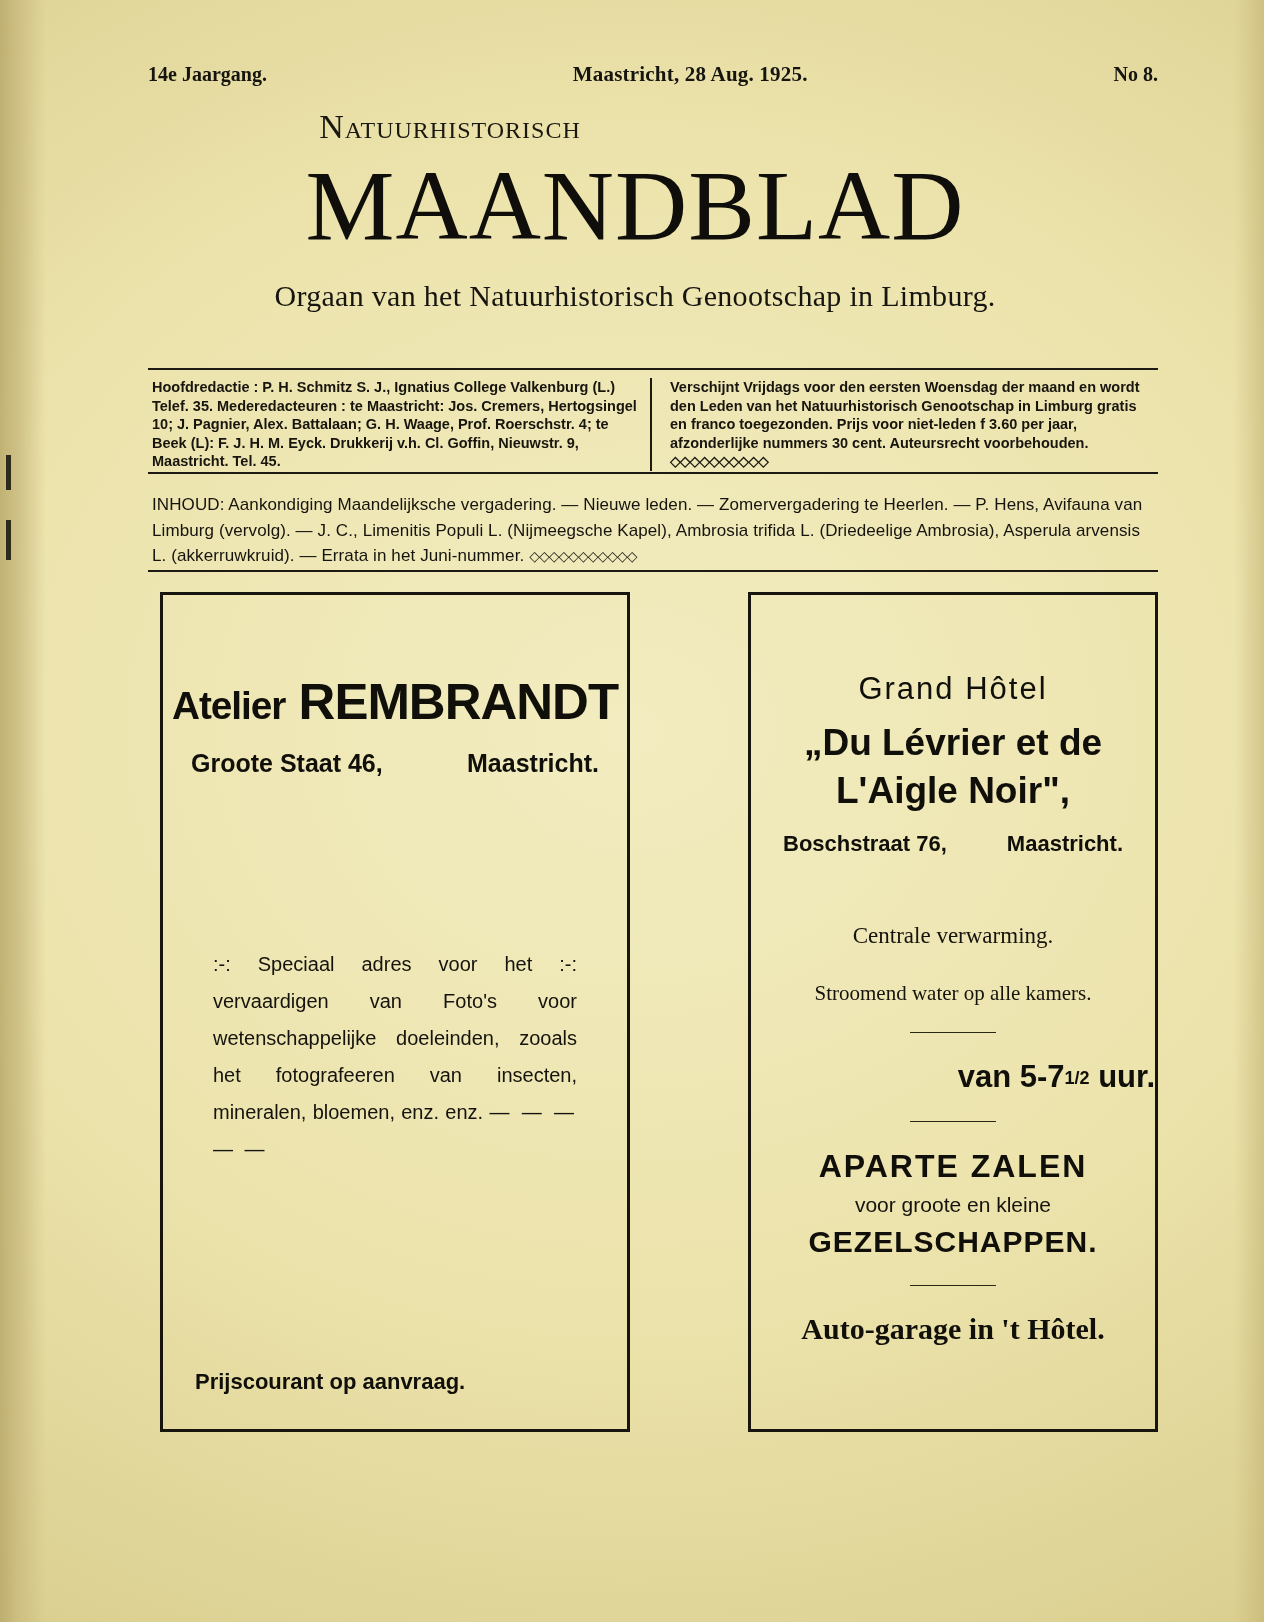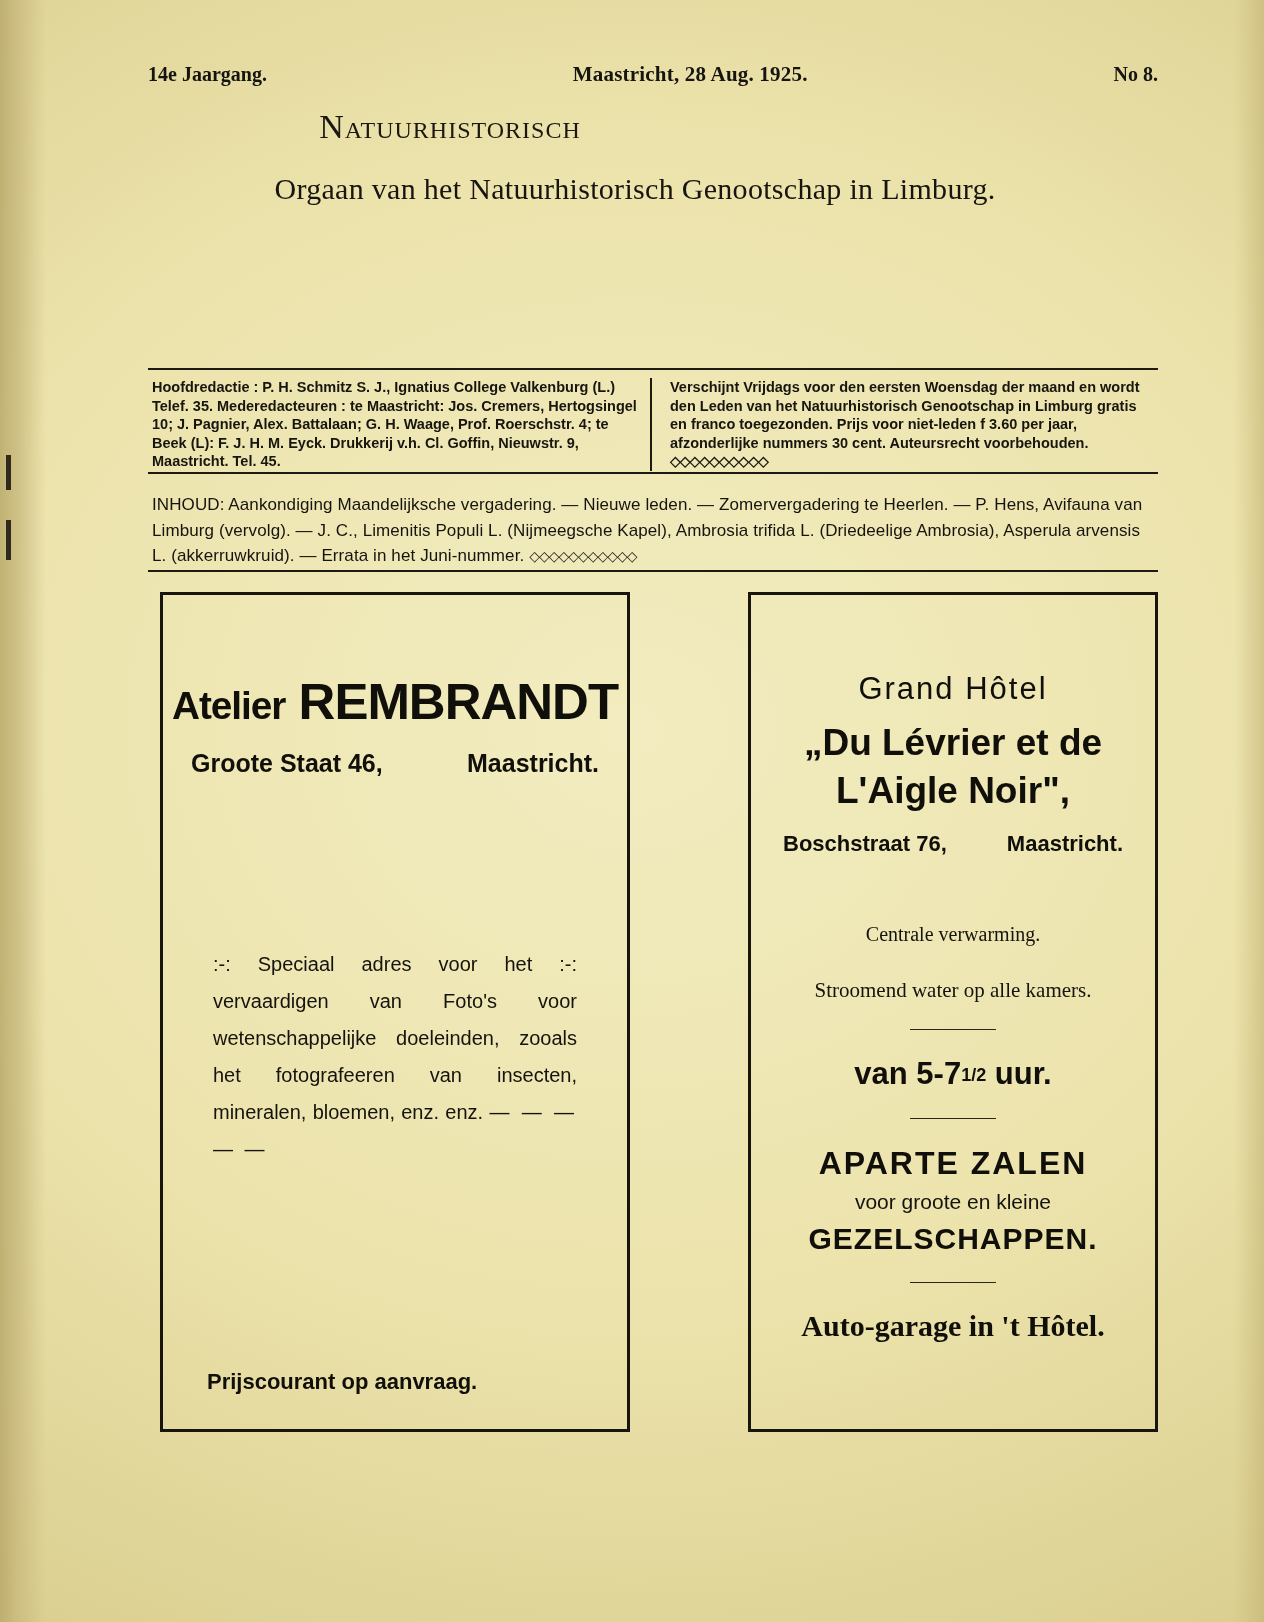--- a/index.html
+++ b/index.html
@@ -167,21 +167,21 @@
     margin: 168px 50px 0 50px;
     font-size: 20px;
     line-height: 1.85;
     text-align: justify;
     color: #15130d;
     font-family: "Liberation Sans", sans-serif;
   }
   .ad-left .body .dashes { letter-spacing: 3px; }
   .prijs {
     position: absolute;
-    left: 44px;
+    left: 32px;
     bottom: 34px;
     font-family: "Liberation Sans", sans-serif;
     font-weight: bold;
     font-size: 22px;
     color: #100f0a;
   }
 
   .ad-right .h1 {
     text-align: center;
     margin-top: 76px;
@@ -203,37 +203,37 @@
     display: flex;
     justify-content: space-between;
     margin: 16px 32px 0 32px;
     font-size: 22px;
     font-weight: bold;
     color: #100f0a;
     font-family: "Liberation Sans", sans-serif;
     gap: 28px;
   }
   .centered { text-align: center; color: #15130d; }
-  .ad-right .line1 { margin-top: 66px; font-size: 20px; }
+  .ad-right .line1 { margin-top: 66px; font-size: 23px; }
   .ad-right .line2 { margin-top: 32px; font-size: 21px; }
   .sep {
     width: 86px;
     border-top: 1.5px solid #2a2618;
     margin: 26px auto;
   }
   .diners {
     text-align: center;
     font-family: "Liberation Sans", sans-serif;
     font-weight: bold;
     font-size: 35px;
     letter-spacing: 0px;
     color: #100f0a;
     margin-top: 20px;
   }
-  .diners .sub { font-size: 31px; display: block; margin-top: 6px; }
+  .diners .sub { font-size: 31px; display: block; margin-top: 6px; text-align: right; }
   .frac { font-size: 18px; vertical-align: 3px; }
   .aparte {
     text-align: center;
     font-family: "Liberation Sans", sans-serif;
     font-weight: bold;
     font-size: 32px;
     letter-spacing: 2px;
     color: #100f0a;
   }
   .voor {
@@ -281,20 +281,21 @@
   <div class="sheet">
 
     <div class="topline">
       <div class="left">14e  Jaargang.</div>
       <div class="mid">Maastricht, 28 Aug. 1925.</div>
       <div class="right">No 8.</div>
     </div>
 
     <div class="masthead">
       <div class="kicker">Natuurhistorisch</div>
+      <div class="bigtitle">MAANDBLAD</div>
       <div class="subtitle">Orgaan van het Natuurhistorisch Genootschap in Limburg.</div>
     </div>
 
     <div class="rule" style="top:368px;"></div>
 
     <div class="colophon">
       <div class="col-l">
         <p>Hoofdredactie : P. H. Schmitz S. J., Ignatius College Valkenburg (L.) Telef. 35. Mederedacteuren : te Maastricht: Jos. Cremers, Hertogsingel 10; J. Pagnier, Alex. Battalaan; G. H. Waage, Prof. Roerschstr. 4; te Beek (L): F. J. H. M. Eyck. Drukkerij v.h. Cl. Goffin, Nieuwstr. 9, Maastricht. Tel. 45.</p>
       </div>
       <div class="col-r">

